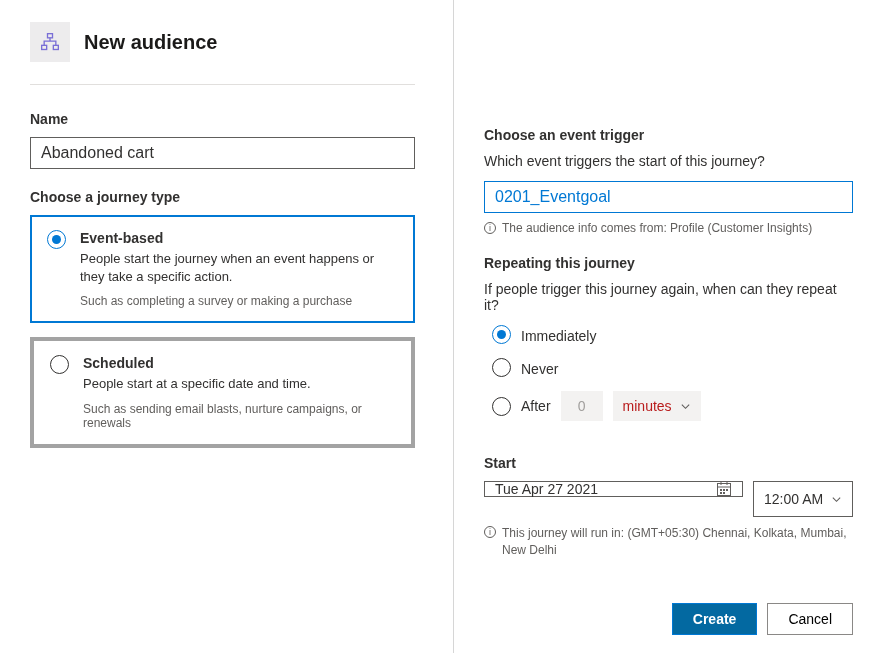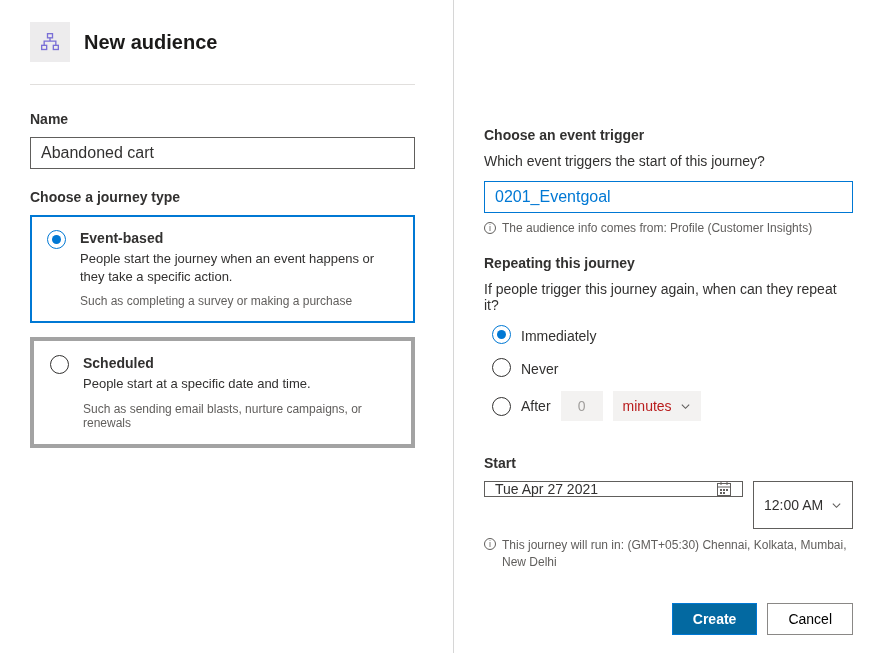--- a/index.html
+++ b/index.html
@@ -197,21 +197,21 @@
       height: 16px;
       border: 1px solid #605e5c;
       display: flex;
       align-items: center;
       justify-content: space-between;
       padding: 0 10px;
       cursor: pointer;
     }
     .time-select {
       width: 100px;
-      height: 48px;
+      height: 36px;
       border: 1px solid #605e5c;
       display: flex;
       align-items: center;
       justify-content: space-between;
       padding: 0 10px;
       cursor: pointer;
     }
     .tz-row {
       display: flex;
       align-items: flex-start;

